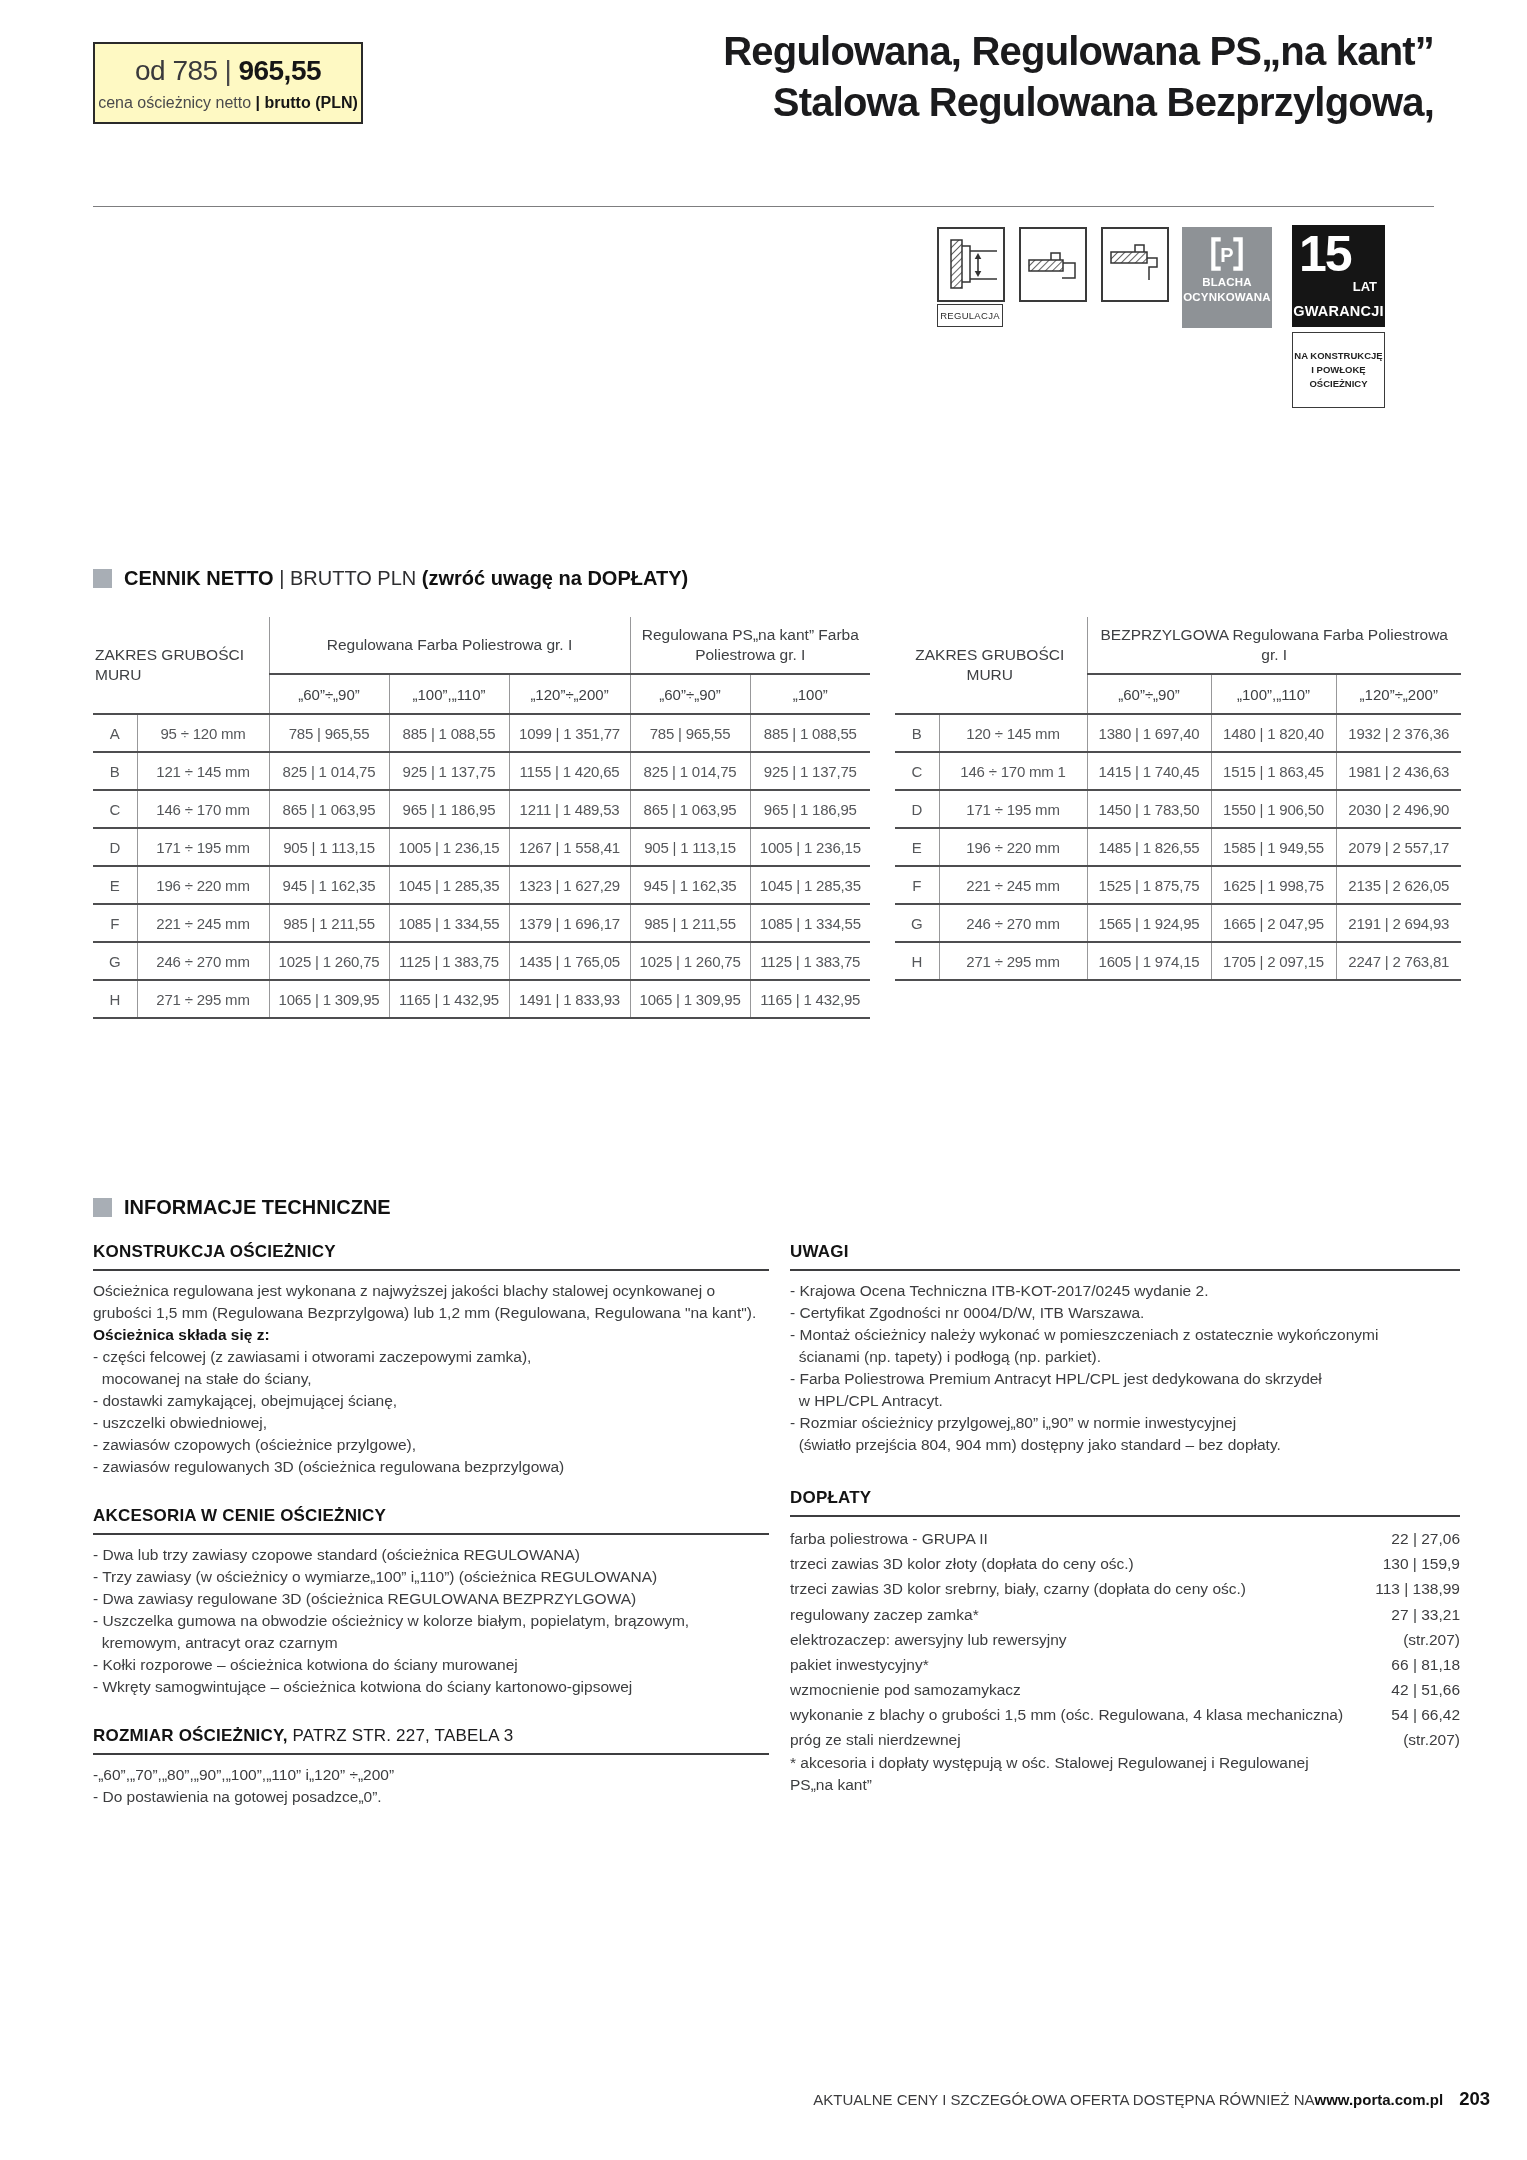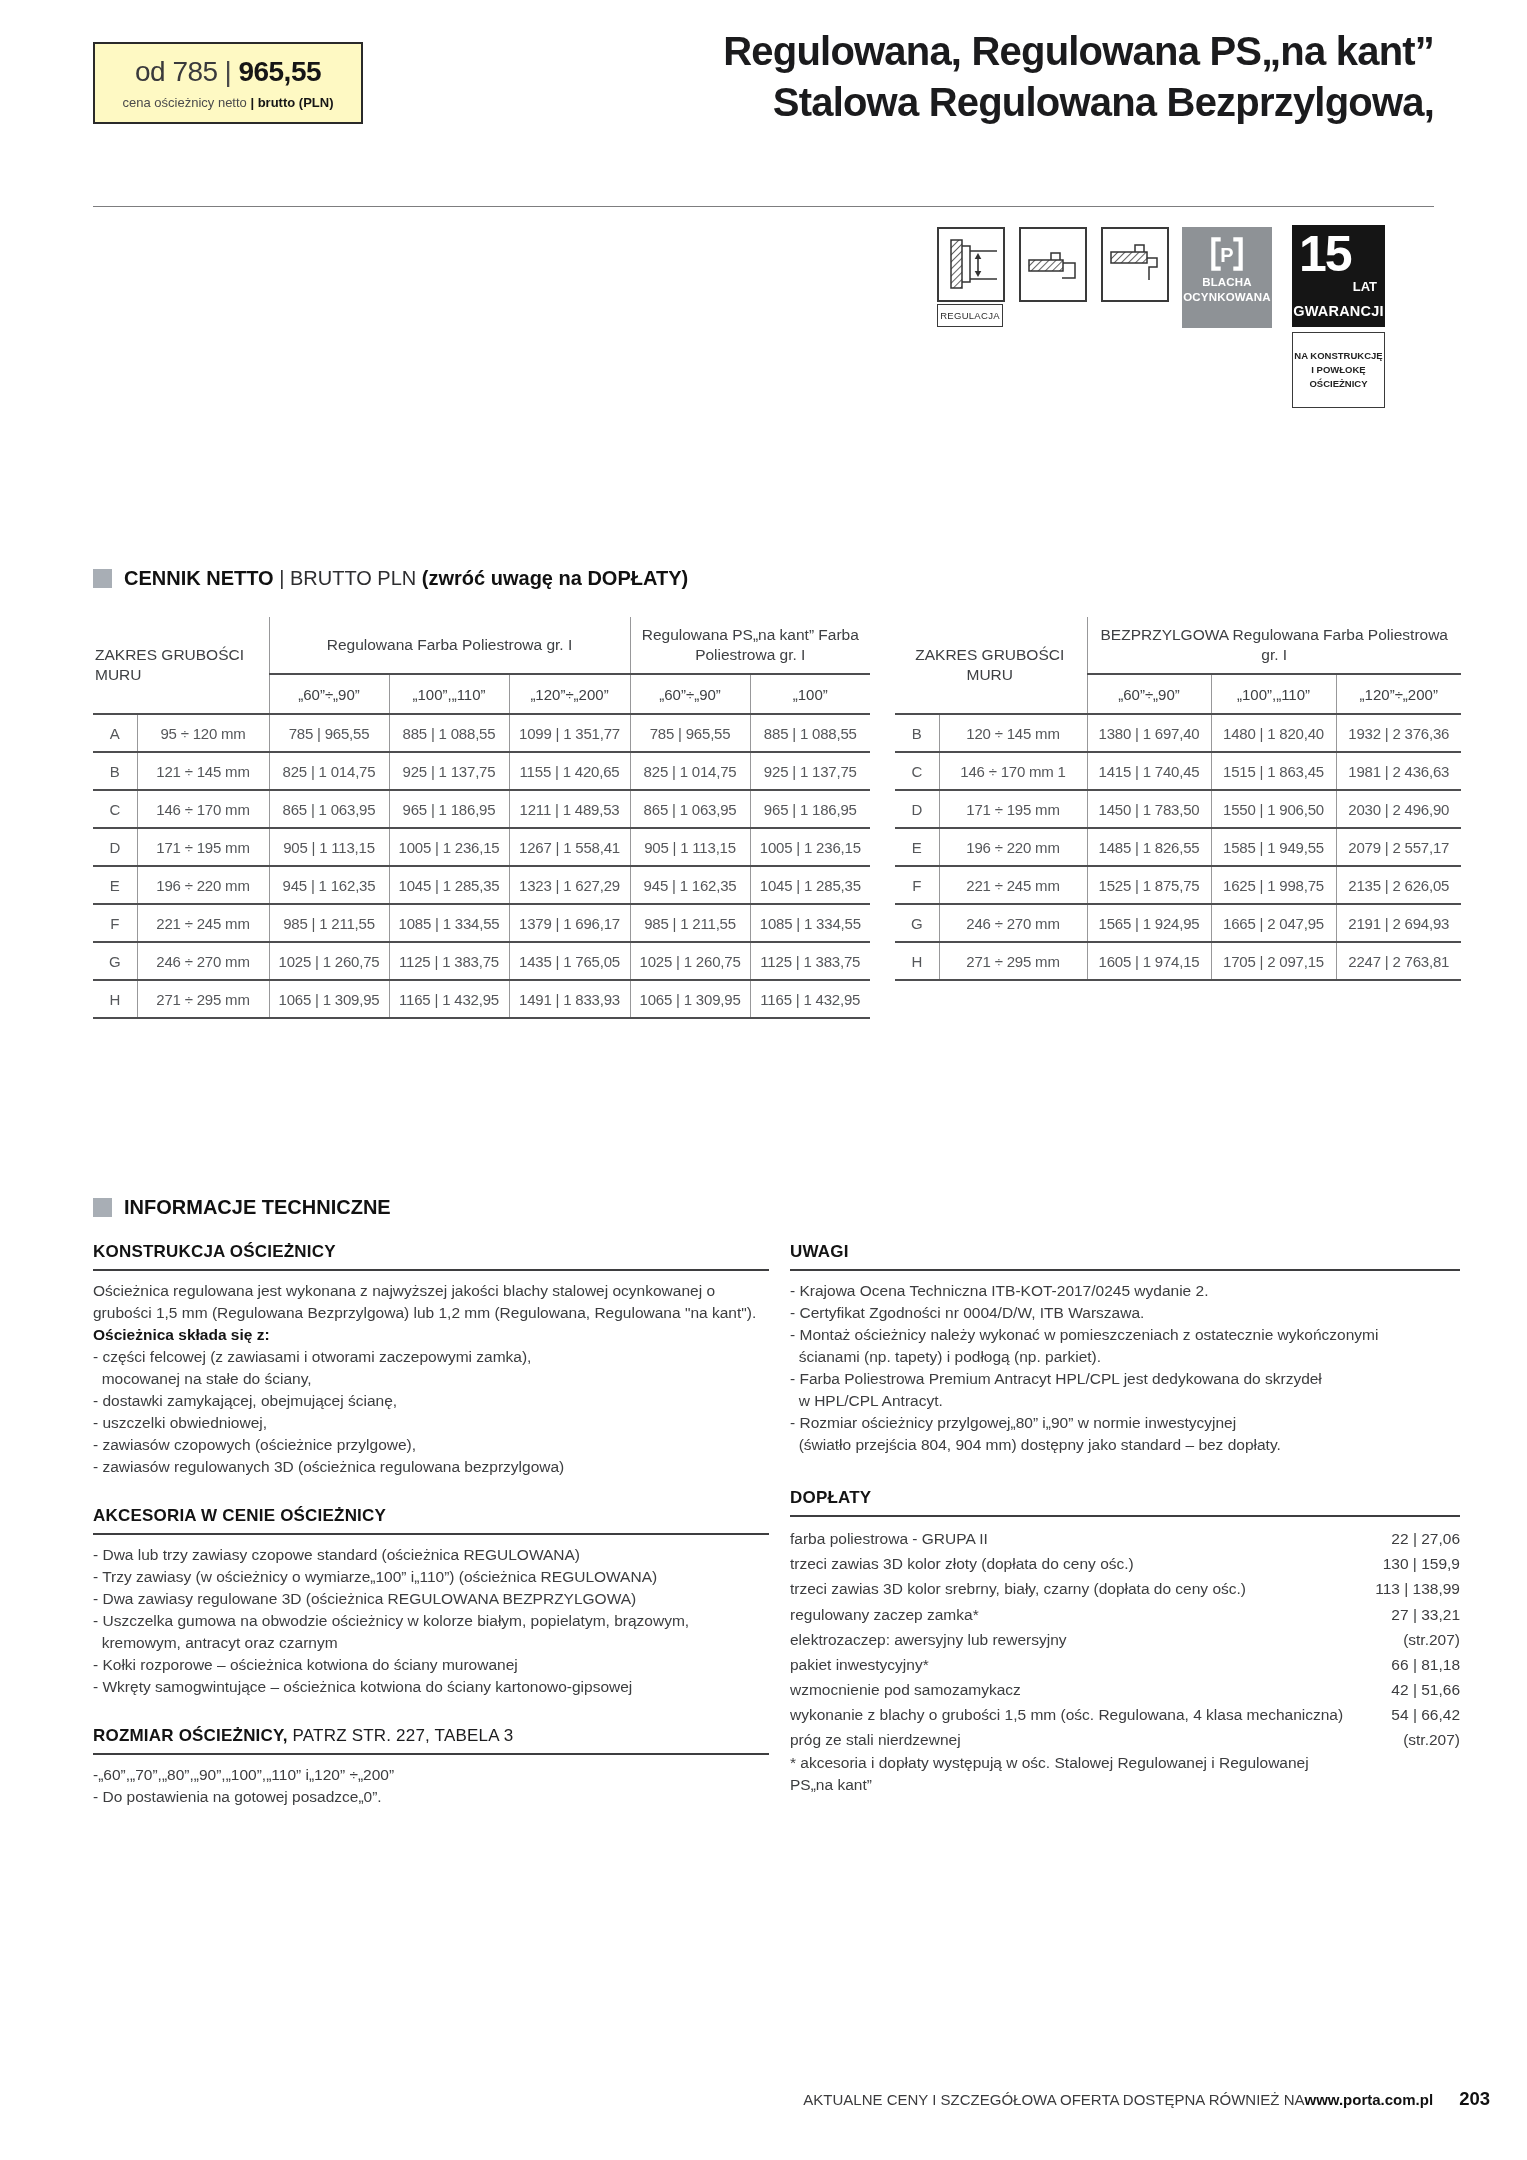--- a/index.html
+++ b/index.html
@@ -5,21 +5,21 @@
   html,body{margin:0;padding:0;background:#e8e8e8;}
   .page{position:relative;width:1527px;height:2160px;background:#ffffff;margin:0 auto;
         font-family:"Liberation Sans", sans-serif;color:#3f4042;overflow:hidden;}
 
   
   .price-box{position:absolute;left:93px;top:42px;width:266px;height:78px;border:2px solid #2a2a2a;
              display:flex;flex-direction:column;justify-content:center;align-items:center;gap:7px;background:#fef9c3;}
   .price-main{font-size:28px;color:#3a3a3c;letter-spacing:-0.5px;}
   .price-main .sep{font-weight:400;color:#4a4a4a;margin:0 7px;}
   .price-main .gross{font-weight:bold;color:#161616;}
-  .price-caption{font-size:13px;color:#4a4a4c;}
+  .price-caption{font-size:16px;color:#4a4a4c;}
   .price-caption b{color:#161616;}
   .page-title{position:absolute;left:380px;right:93px;top:26px;text-align:right;
               font-size:40px;line-height:1.28;font-weight:bold;color:#1b1b1d;letter-spacing:-0.8px;}
   .top-rule{position:absolute;left:93px;right:93px;top:206px;height:1px;background:#7d7d7f;}
 
   
   .icon-box{position:absolute;width:64px;height:71px;border:2px solid #3a3a3a;background:#fff;
             display:flex;align-items:center;justify-content:center;}
   .icon-caption{position:absolute;border:1.5px solid #3a3a3a;background:#fff;font-size:9.5px;color:#2d2d2d;
                 display:flex;align-items:center;justify-content:center;letter-spacing:0.3px;}
@@ -62,21 +62,21 @@
   .bold-line{font-weight:bold;color:#141414;}
   .gap26{margin-top:26px;}
   .gap30{margin-top:30px;}
   .dop-row{display:flex;justify-content:space-between;line-height:1.62;}
   .dop-label{flex:1 1 auto;}
   .dop-value{flex:0 0 auto;text-align:right;white-space:nowrap;padding-left:12px;}
 
   
   .footer{position:absolute;top:2088px;right:37px;font-size:15px;color:#3b3b3d;display:flex;align-items:baseline;}
   .footer .lnk{font-weight:bold;color:#111;text-decoration:none;}
-  .footer .pg{font-weight:bold;color:#111;font-size:18.5px;margin-left:26px;}
+  .footer .pg{font-weight:bold;color:#111;font-size:18.5px;margin-left:16px;}
 </style>
 </head>
 <body>
 
 <div class="page">
 
   <div class="price-box">
     <div class="price-main">
       <span>od 785</span><span class="sep">|</span><span class="gross">965,55</span>
     </div>

